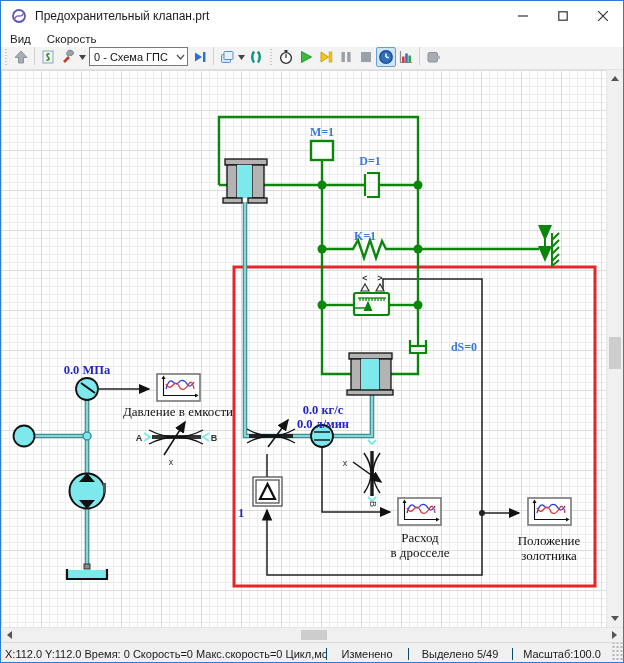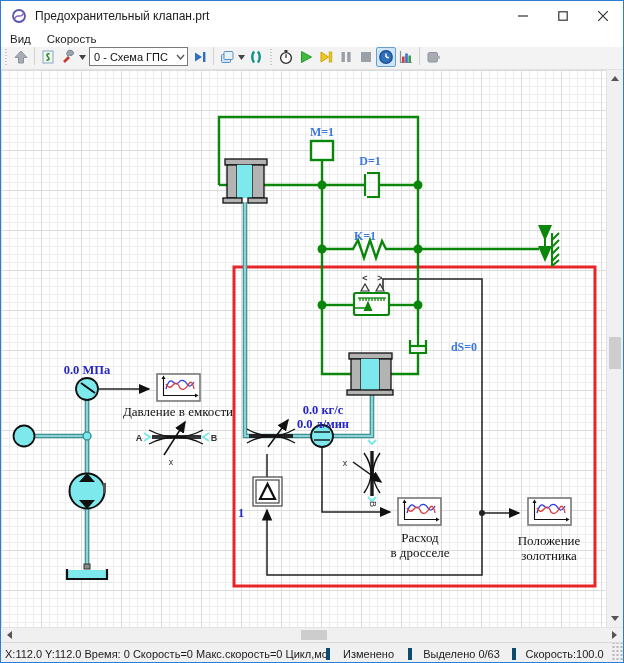--- a/index.html
+++ b/index.html
@@ -54,21 +54,21 @@
   .hs-thumb { position:absolute; top:2px; bottom:2px; left:283px; width:26px; background:#cdcdcd; }
   .tri { width:0; height:0; }
   .tri.up    { border-left:4px solid transparent; border-right:4px solid transparent; border-bottom:5px solid #555; }
   .tri.down  { border-left:4px solid transparent; border-right:4px solid transparent; border-top:5px solid #555; }
   .tri.left  { border-top:4px solid transparent; border-bottom:4px solid transparent; border-right:5px solid #555; }
   .tri.right { border-top:4px solid transparent; border-bottom:4px solid transparent; border-left:5px solid #555; }
 
   
   .statusbar { height:23px; background:#f0f0f0; border-top:1px solid #d9d9d9; display:flex; align-items:center; font-size:11px; color:#1a1a1a; flex:0 0 auto; }
   .st-left { flex:1 1 auto; padding-left:4px; white-space:nowrap; overflow:hidden; }
-  .st-sec { flex:0 0 auto; border-left:4px solid #0c4a6e; text-align:center; padding:0 10px; white-space:nowrap; }
+  .st-sec { flex:0 0 auto; border-left:1px solid #0c4a6e; text-align:center; padding:0 10px; white-space:nowrap; }
   .st-modified { width:82px; } .st-selected { width:104px; } .st-scale { width:100px; }
   .st-grip { width:12px; height:100%; background-image:radial-gradient(#b5b5b5 35%, transparent 40%); background-size:4px 4px; background-position:bottom right; }
 
   text { font-family:"Liberation Serif", serif; }
   .param { fill:#3b78e0; font-weight:bold; font-size:12px; }
   .value { fill:#2525c8; font-weight:bold; font-size:12.5px; }
   .caption { fill:#111; font-size:13px; }
   .tiny { fill:#333; font-size:9px; font-family:"Liberation Sans", sans-serif; }
 </style>
 </head>
@@ -447,18 +447,18 @@
       <div class="hs-thumb"></div>
     </div>
     <div class="hs-btn">
         <div class="tri right"></div>
       </div>
   </div>
 
   <div class="statusbar">
     <div class="st-left">X:112.0  Y:112.0 Время: 0 Скорость=0 Макс.скорость=0 Цикл,мс=0</div>
     <div class="st-sec st-modified">Изменено</div>
-    <div class="st-sec st-selected">Выделено 0/63</div>
-    <div class="st-sec st-scale">Скорость:100.0</div>
+    <div class="st-sec st-selected">Выделено 5/49</div>
+    <div class="st-sec st-scale">Масштаб:100.0</div>
     <div class="st-grip"></div>
   </div>
 
 </div>
 
 </body></html>

